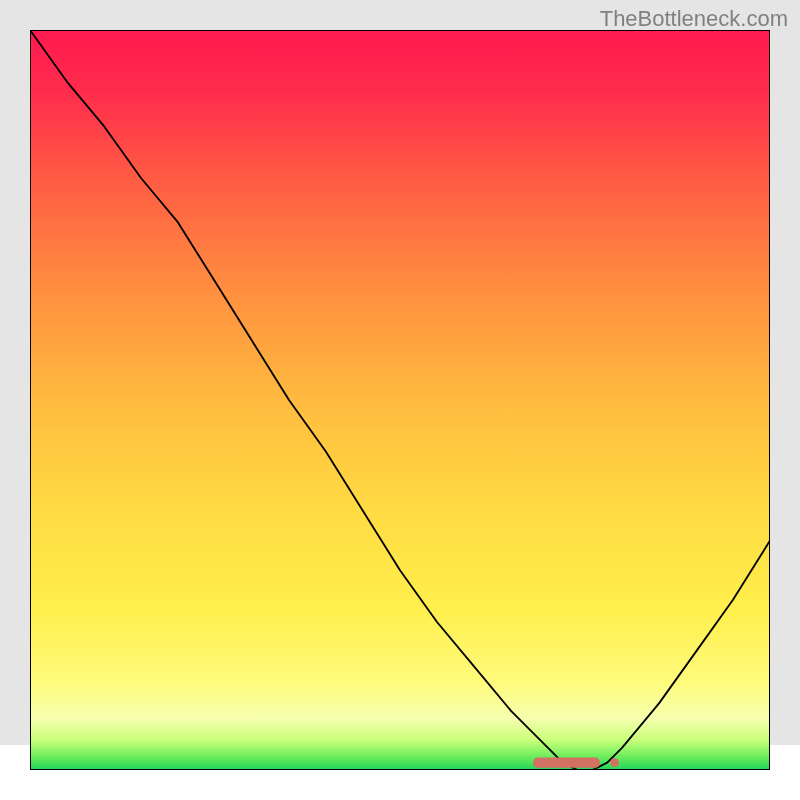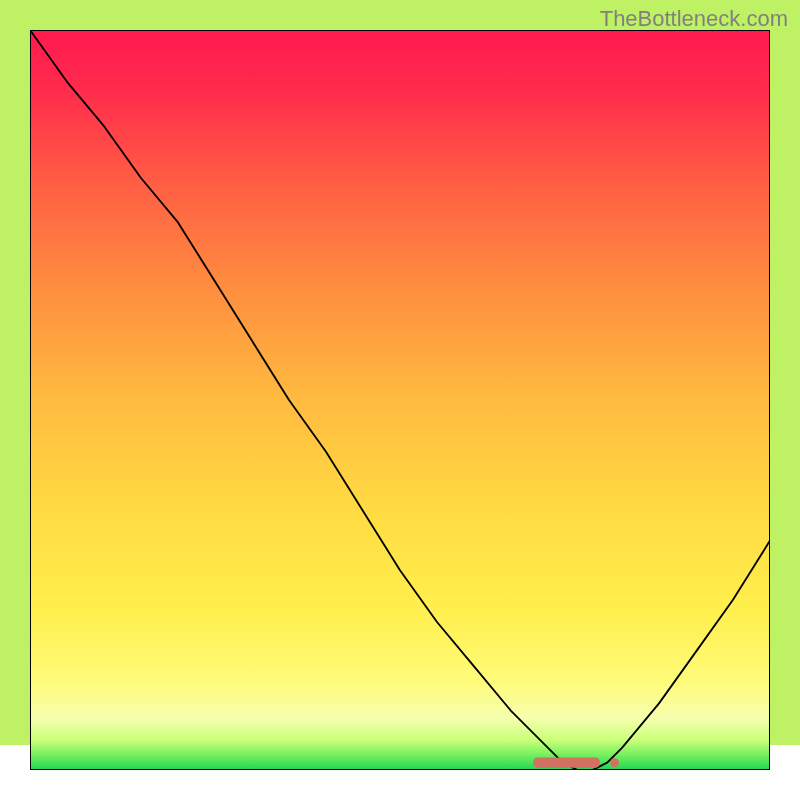--- a/index.html
+++ b/index.html
@@ -1,16 +1,16 @@
 <!DOCTYPE html>
 <html><head>
 <meta charset="utf-8">
 <style>
 body{margin:0;padding:0;width:800px;height:800px;font-family:Arial,sans-serif;position:relative}
-.container{position:relative;width:800px;height:745px;background:#bef264}
+.container{position:relative;width:800px;height:745px;background:#e5e5e5}
 .watermark{position:absolute;top:6px;right:12px;color:#808080;font-size:22px;font-weight:400;z-index:10}
 .plot-area{position:absolute;left:30px;top:30px;width:740px;height:740px;box-sizing:border-box}
 .frame{position:absolute;left:0;top:0;width:100%;height:100%;border:1.5px solid #000;box-sizing:border-box;z-index:5;pointer-events:none}
 svg.bg{position:absolute;left:0;top:0;width:100%;height:100%;z-index:1}
 svg.line{position:absolute;left:0;top:0;width:100%;height:100%;z-index:3}
 svg.marker{position:absolute;left:0;top:0;width:100%;height:100%;z-index:4}
 </style>
 </head>
 <body>
 

